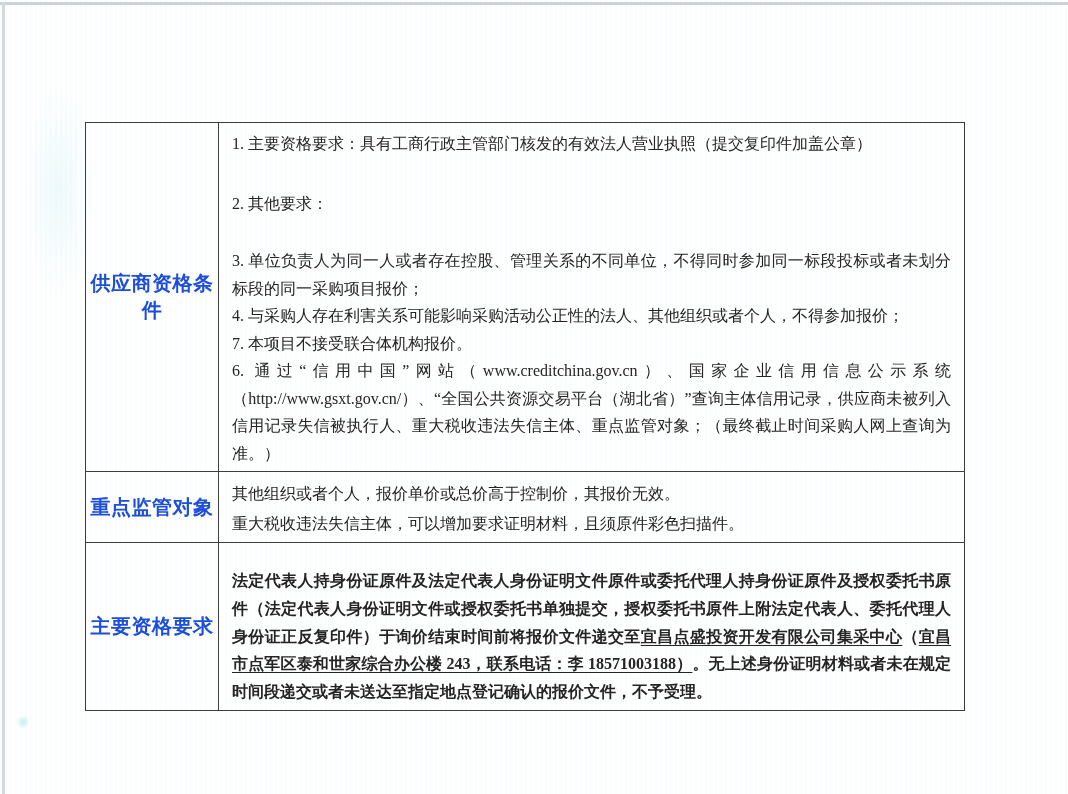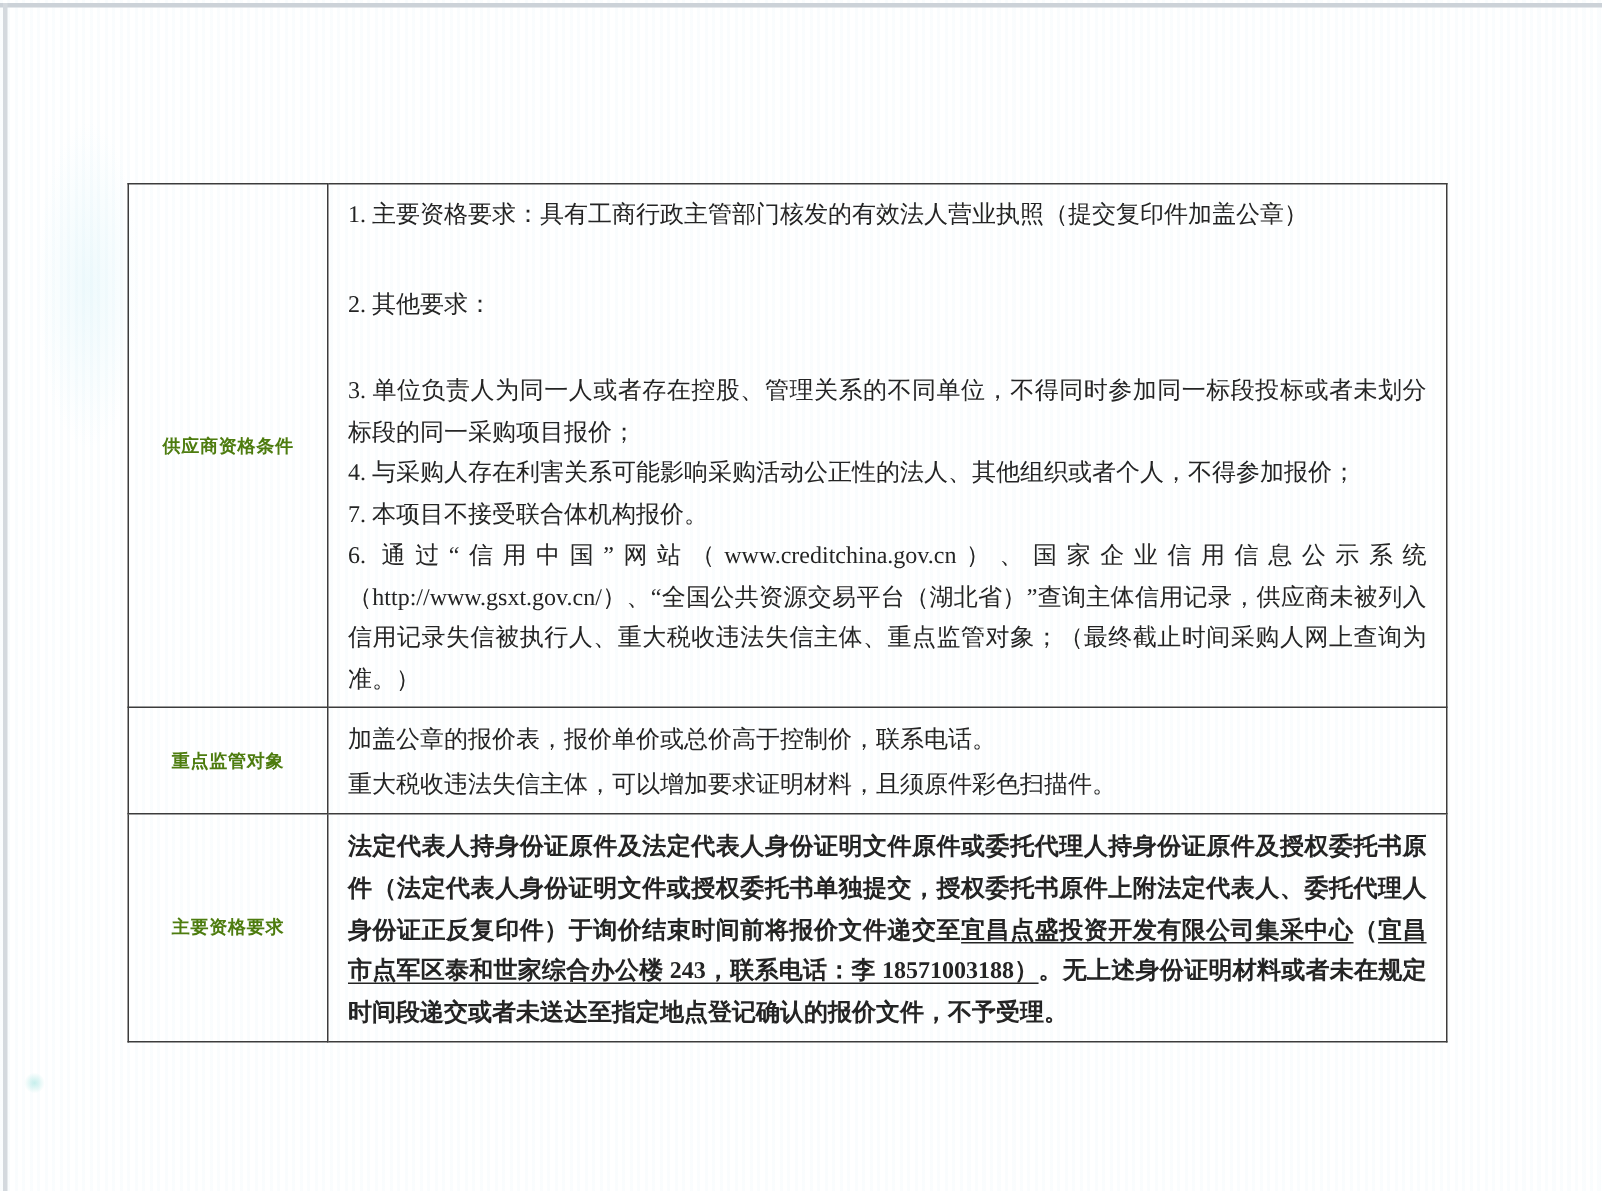--- a/index.html
+++ b/index.html
@@ -58,39 +58,39 @@
   .doc-table td {
     border: 1.6px solid #3c3c3c;
     vertical-align: top;
     box-sizing: border-box;
   }
   .col-header { width: 133px; }
   td.row-header {
     text-align: center;
     vertical-align: middle;
     font-weight: bold;
-    font-size: 12px;
+    font-size: 20px;
     letter-spacing: 0.5px;
-    color: #4d7c0f;
+    color: #1d4ed8;
   }
   td.row-content {
     padding: 4px 13px 4px 13px;
     font-size: 16px;
     line-height: 27.5px;
     text-align: justify;
     color: #242424;
   }
   td.row-content p { margin: 0; }
   .r1-p1 { margin: 3px 0 32px 0 !important; }
   .r1-p2 { margin: 0 0 30px 0 !important; font-family: Liberation Serif, serif; }
   .row-1 { height: 321px; }
   .row-2 { height: 66px; }
   .row-3 { height: 147px; }
   .row-2 td.row-content { line-height: 29.5px; padding-top: 7px; }
-  .row-3 td.row-content { font-weight: bold; line-height: 27.8px; padding-top: 8px; }
+  .row-3 td.row-content { font-weight: bold; line-height: 27.8px; padding-top: 24px; }
   .u { text-decoration: underline; text-underline-offset: 3px; }
 </style>
 </head>
 <body>
 
 <div class="page">
   <div class="scan-banding"></div>
   <div class="scan-edge-top"></div>
   <div class="scan-edge-left"></div>
   <div class="smudge smudge-a"></div>
@@ -111,21 +111,21 @@
         <p>3. 单位负责人为同一人或者存在控股、管理关系的不同单位，不得同时参加同一标段投标或者未划分标段的同一采购项目报价；</p>
         <p>4. 与采购人存在利害关系可能影响采购活动公正性的法人、其他组织或者个人，不得参加报价；</p>
         <p>7. 本项目不接受联合体机构报价。</p>
         <p>6. 通过“信用中国”网站（www.creditchina.gov.cn）、国家企业信用信息公示系统（http://www.gsxt.gov.cn/）、“全国公共资源交易平台（湖北省）”查询主体信用记录，供应商未被列入信用记录失信被执行人、重大税收违法失信主体、重点监管对象；（最终截止时间采购人网上查询为准。）</p>
       </td>
     </tr>
 
     <tr class="row-2">
       <td class="row-header">重点监管对象</td>
       <td class="row-content">
-        <p>加盖公章的报价表，报价单价或总价高于控制价，联系电话。</p>
+        <p>其他组织或者个人，报价单价或总价高于控制价，其报价无效。</p>
         <p>重大税收违法失信主体，可以增加要求证明材料，且须原件彩色扫描件。</p>
       </td>
     </tr>
 
     <tr class="row-3">
       <td class="row-header">主要资格要求</td>
       <td class="row-content">
         <p><span>法定代表人持身份证原件及法定代表人身份证明文件原件或委托代理人持身份证原件及授权委托书原件（法定代表人身份证明文件或授权委托书单独提交，授权委托书原件上附法定代表人、委托代理人身份证正反复印件）于询价结束时间前将报价文件递交至</span><span class="u">宜昌点盛投资开发有限公司集采中心</span><span>（</span><span class="u">宜昌市点军区泰和世家综合办公楼 243，联系电话：李 18571003188）</span><span>。无上述身份证明材料或者未在规定时间段递交或者未送达至指定地点登记确认的报价文件，不予受理。</span></p>
       </td>
     </tr>

